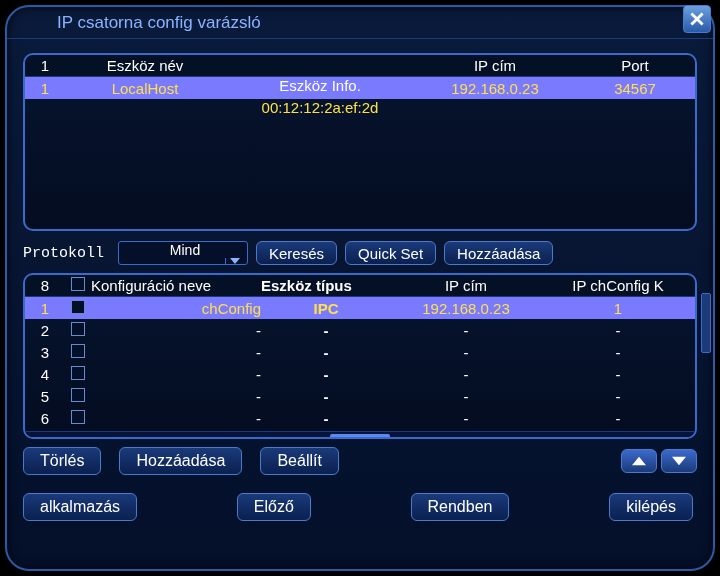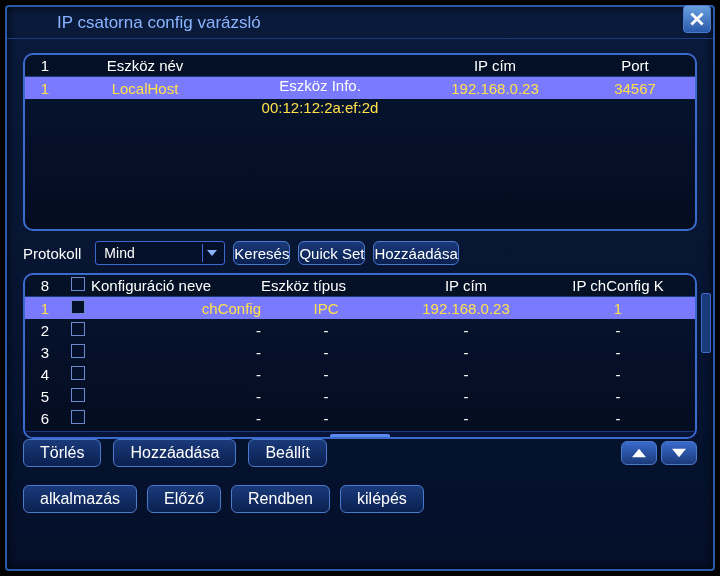--- a/index.html
+++ b/index.html
@@ -13,21 +13,21 @@
     justify-content: center;
     width: 720px;
     height: 576px;
     overflow: hidden;
   }
   .window {
     width: 710px;
     height: 566px;
     background: linear-gradient(180deg, #0a1a3a 0%, #04102a 100%);
     border: 2px solid #2a5aaa;
-    border-radius: 4px;
+    border-radius: 24px;
     position: relative;
     box-shadow: inset 0 0 10px rgba(0,0,0,0.8);
   }
   .titlebar {
     height: 32px;
     border-bottom: 1px solid #1a3a7a;
     display: flex;
     align-items: center;
     padding: 0 40px 0 50px;
     position: relative;
@@ -90,64 +90,66 @@
   .protorow {
     display: flex;
     align-items: center;
     gap: 8px;
     margin: 10px 0 8px 0;
   }
   .lbl {
     color: #fff;
     font-size: 15px;
     margin-right: 6px;
+    font-family: Liberation Mono, monospace;
   }
   .select {
     background: #04102a;
     border: 1px solid #3a6acc;
     border-radius: 3px;
     height: 24px;
     width: 130px;
     display: flex;
     align-items: center;
     padding: 0 4px 0 8px;
     color: #fff;
     position: relative;
     cursor: pointer;
+    flex-direction: column;
   }
   .select .arrow {
     margin-left: auto;
     width: 18px;
     height: 18px;
     border-left: 1px solid #3a6acc;
     display: flex;
     align-items: center;
     justify-content: center;
   }
   .btn {
     background: linear-gradient(180deg, #1a3a7a 0%, #0a2050 100%);
     border: 1px solid #4a7acc;
     border-radius: 6px;
     height: 24px;
-    padding: 0 0;
+    padding: 0 12px;
     color: #fff;
     font-size: 15px;
     display: inline-flex;
     align-items: center;
     justify-content: center;
     cursor: pointer;
     white-space: nowrap;
   }
   .btn.big { height: 28px; padding: 0 16px; font-size: 16px; }
 
   .panel2 { height: 166px; position: relative; }
   .c2-idx { width: 40px; text-align: center; }
   .c2-chk { width: 26px; text-align: center; }
   .c2-name { width: 170px; text-align: right; }
-  .c2-type { width: 130px; text-align: center; }
+  .c2-type { width: 130px; text-align: center; font-weight: bold; }
   .c2-ip { width: 150px; text-align: center; }
   .c2-ch { flex: 1; text-align: center; }
   .chk {
     width: 14px;
     height: 14px;
     border: 1px solid #6a8acc;
     background: #04102a;
     display: inline-block;
     cursor: pointer;
   }
@@ -171,22 +173,22 @@
     margin-top: 2px;
   }
   .hscroll-thumb {
     width: 60px;
     height: 6px;
     background: #5a8aee;
     border-radius: 2px;
   }
   .row-actions {
     display: flex;
-    gap: 12px;
-    margin-top: 0;
+    gap: 18px;
+    margin-top: 8px;
     align-items: center;
   }
   .spacer { flex: 1; }
   .arrow-btns {
     display: flex;
     gap: 4px;
   }
   .arrow-btn {
     width: 36px;
     height: 24px;
@@ -195,21 +197,21 @@
     border-radius: 6px;
     display: flex;
     align-items: center;
     justify-content: center;
     cursor: pointer;
   }
   .arrow-btn svg { width: 14px; height: 10px; fill: #fff; }
   .footer {
     display: flex;
     gap: 10px;
-    justify-content: flex-start;
+    justify-content: space-between;
     margin-top: 18px;
     padding-right: 4px;
   }
   .tri-down {
     width: 0; height: 0;
     border-left: 5px solid transparent;
     border-right: 5px solid transparent;
     border-top: 6px solid #8ab4ff;
   }
 </style>

